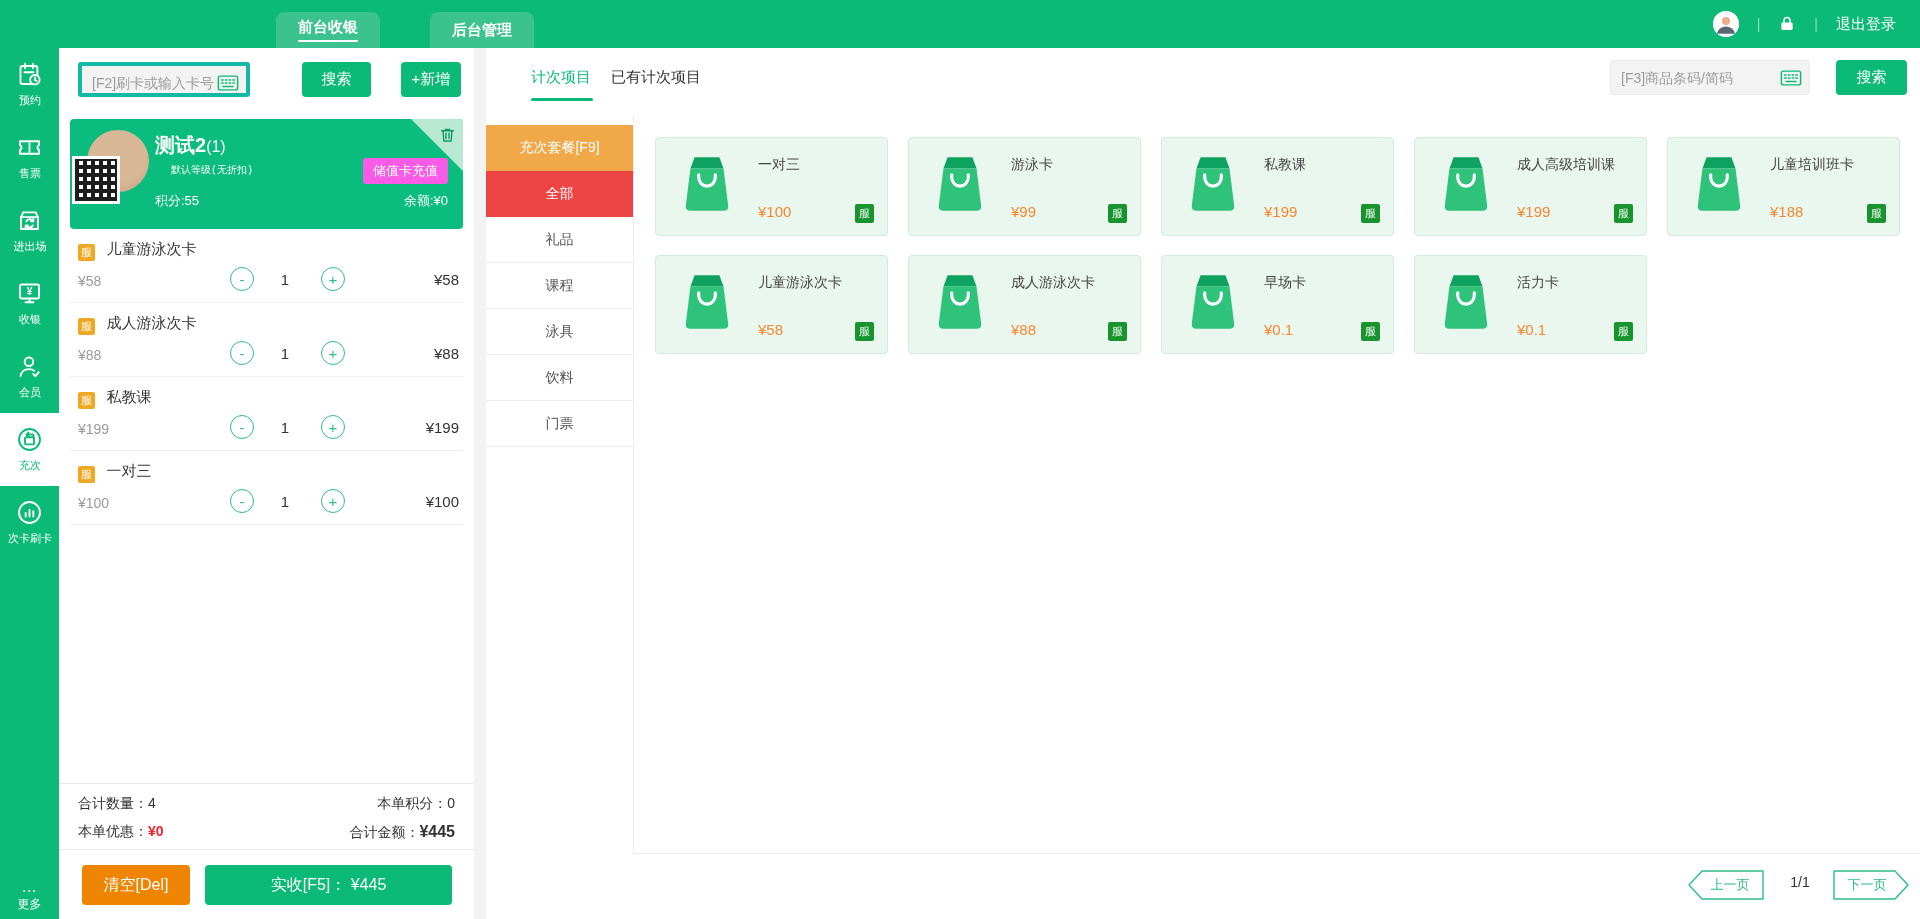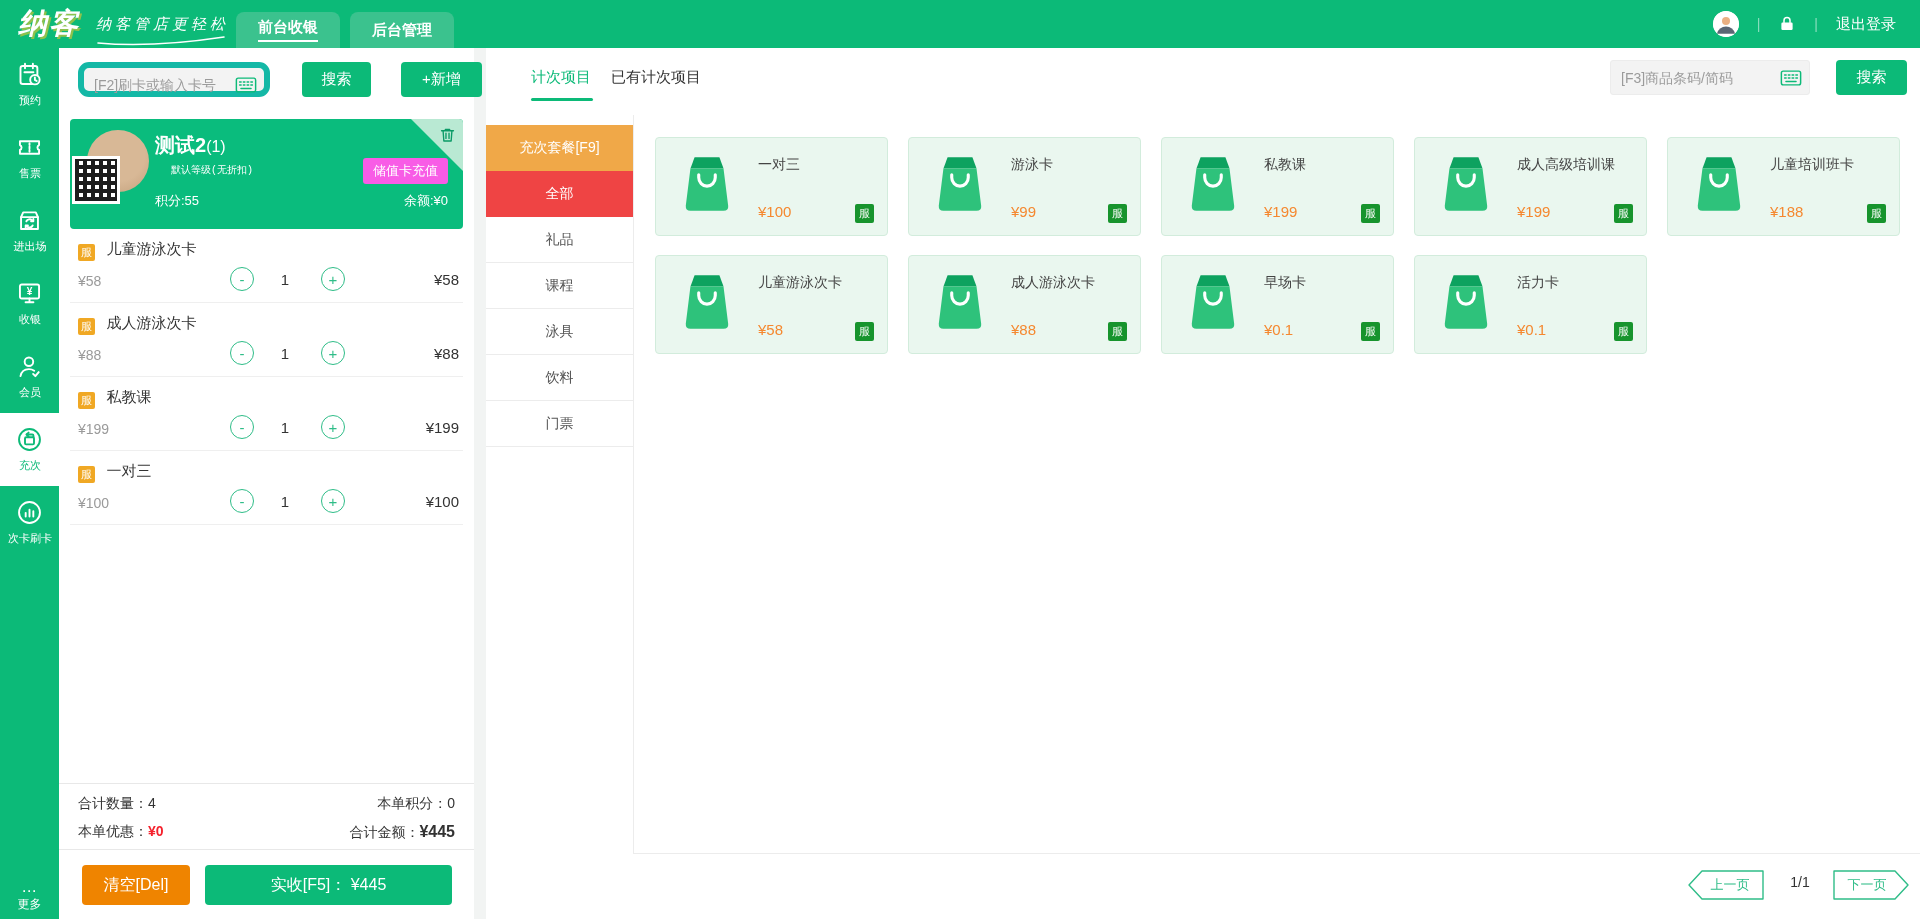--- a/index.html
+++ b/index.html
@@ -10,50 +10,50 @@
   
   .topbar { position:absolute; left:0; top:0; width:1920px; height:48px; background:#0cba78; z-index:5; }
   .logo-wrap { position:absolute; left:18px; top:4px; display:flex; align-items:center; }
   .logo { color:#fff; font-size:29px; font-weight:900; font-style:italic; letter-spacing:2px;
           text-shadow:2px 2px 0 rgba(250,200,40,.55); }
   .tagline-wrap { margin-left:16px; position:relative; }
   .tagline { color:#fff; font-size:15px; font-style:italic; letter-spacing:4px; }
   .swoosh { position:absolute; left:0; top:20px; }
   .top-tabs { position:absolute; left:236px; top:12px; display:flex; gap:10px; }
   .top-tab { height:36px; padding:0 22px; background:#3bc28e; border-radius:8px 8px 0 0;
-             color:#fff; font-size:15px; display:flex; align-items:center; cursor:pointer; }
+             color:#fff; font-size:15px; display:flex; align-items:center; cursor:pointer;margin-left:40px; }
   .top-tab span { font-weight:bold; }
   .top-tab.active span { border-bottom:2px solid #fff; padding-bottom:3px; }
   .top-right { position:absolute; right:24px; top:0; height:48px; display:flex; align-items:center; gap:18px; }
   .tb-sep { color:rgba(255,255,255,.5); font-size:14px; }
   .tb-avatar { width:26px; height:26px; border-radius:50%; overflow:hidden; background:#fff; cursor:pointer; }
   .tb-logout { color:#fff; font-size:15px; cursor:pointer; }
 
   
   .side-nav { position:absolute; left:0; top:48px; width:59px; height:871px; background:#0cba78; z-index:4; }
   .sb-item { --item-bg:#0cba78; height:73px; display:flex; flex-direction:column; align-items:center;
              justify-content:center; gap:4px; color:#fff; cursor:pointer; }
   .sb-item.active { --item-bg:#ffffff; background:#fff; color:#0cba78; }
   .sb-item .lbl { font-size:12px; white-space:nowrap; transform:scale(.92); }
   .sb-item svg { stroke:currentColor; fill:none; stroke-width:1.7; stroke-linecap:round; stroke-linejoin:round; }
   .sb-more { position:absolute; bottom:6px; left:0; width:59px; text-align:center; color:#fff; cursor:pointer; }
   .sb-more .dots { font-size:15px; line-height:10px; letter-spacing:1px; }
   .sb-more .lbl { font-size:12px; }
 
   
   .left-panel { position:absolute; left:59px; top:48px; width:415px; height:871px; background:#fff; }
-  .lp-input { position:absolute; left:19px; top:14px; width:192px; height:35px; background:#f3f3f3;
-              border:6px solid #14b8a6; border-radius:11px; }
+  .lp-input { position:absolute; left:19px; top:14px; width:172px; height:35px; background:#f3f3f3;
+              border:4px solid #14b8a6; border-radius:3px; }
   .lp-input input { width:160px; height:33px; border:0; background:transparent; outline:none;
                     padding-left:10px; font-size:14px; color:#333; }
   .lp-input input::placeholder { color:#9b9b9b; }
   .kb-icon { position:absolute; right:7px; top:8px; }
   .btn-green { background:#0cba78; color:#fff; border:0; border-radius:4px; font-size:15px; cursor:pointer; }
   .lp-search { position:absolute; left:243px; top:14px; width:69px; height:35px; }
-  .lp-add    { position:absolute; left:342px; top:14px; width:81px; height:35px; }
+  .lp-add    { position:absolute; left:342px; top:14px; width:60px; height:35px; }
 
   .member-card { position:absolute; left:11px; top:71px; width:393px; height:110px; background:#0abc7d;
                  border-radius:4px; color:#fff; overflow:hidden; }
   .mc-avatar { position:absolute; left:17px; top:11px; width:62px; height:62px; border-radius:50%;
                background:radial-gradient(circle at 50% 40%, #d8b896 0 55%, #c2a07c 100%); }
   .mc-qr { position:absolute; left:2px; top:37px; width:48px; height:48px; background:#fff; padding:3px; }
   .mc-qr .qr-inner { width:100%; height:100%;
       background-image:repeating-linear-gradient(0deg,#1d1d1d 0 4px,transparent 4px 8px),
                        repeating-linear-gradient(90deg,#1d1d1d 0 4px,#fff 4px 8px); }
   .mc-name { position:absolute; left:85px; top:13px; font-size:16px; }
@@ -131,29 +131,20 @@
   .pg-btn .pg-lbl { position:absolute; left:0; top:0; width:78px; height:30px; display:flex; align-items:center;
                     justify-content:center; color:#2fbd88; font-size:13px; }
   .pg-prev { left:1201px; } .pg-prev .pg-lbl { padding-left:8px;font-family:Liberation Serif, serif; }
   .pg-next { left:1346px; } .pg-next .pg-lbl { padding-right:8px; }
   .pg-page { position:absolute; left:1284px; top:826px; width:60px; text-align:center; font-size:14px; color:#333; }
 </style>
 </head>
 <body>
 
 <div class="topbar">
-  <div class="logo-wrap">
-    <span class="logo">纳客</span>
-    <span class="tagline-wrap">
-      <span class="tagline">纳客管店更轻松</span>
-      <svg class="swoosh" width="130" height="12" viewBox="0 0 130 12">
-        <path d="M2 8 Q 55 13 128 2" stroke="#fff" stroke-width="1.6" fill="none" stroke-linecap="round"></path>
-      </svg>
-    </span>
-  </div>
   <div class="top-tabs">
     <div class="top-tab active">
       <span>前台收银</span>
     </div>
     <div class="top-tab">
       <span>后台管理</span>
     </div>
   </div>
   <div class="top-right">
     <div class="tb-avatar">

